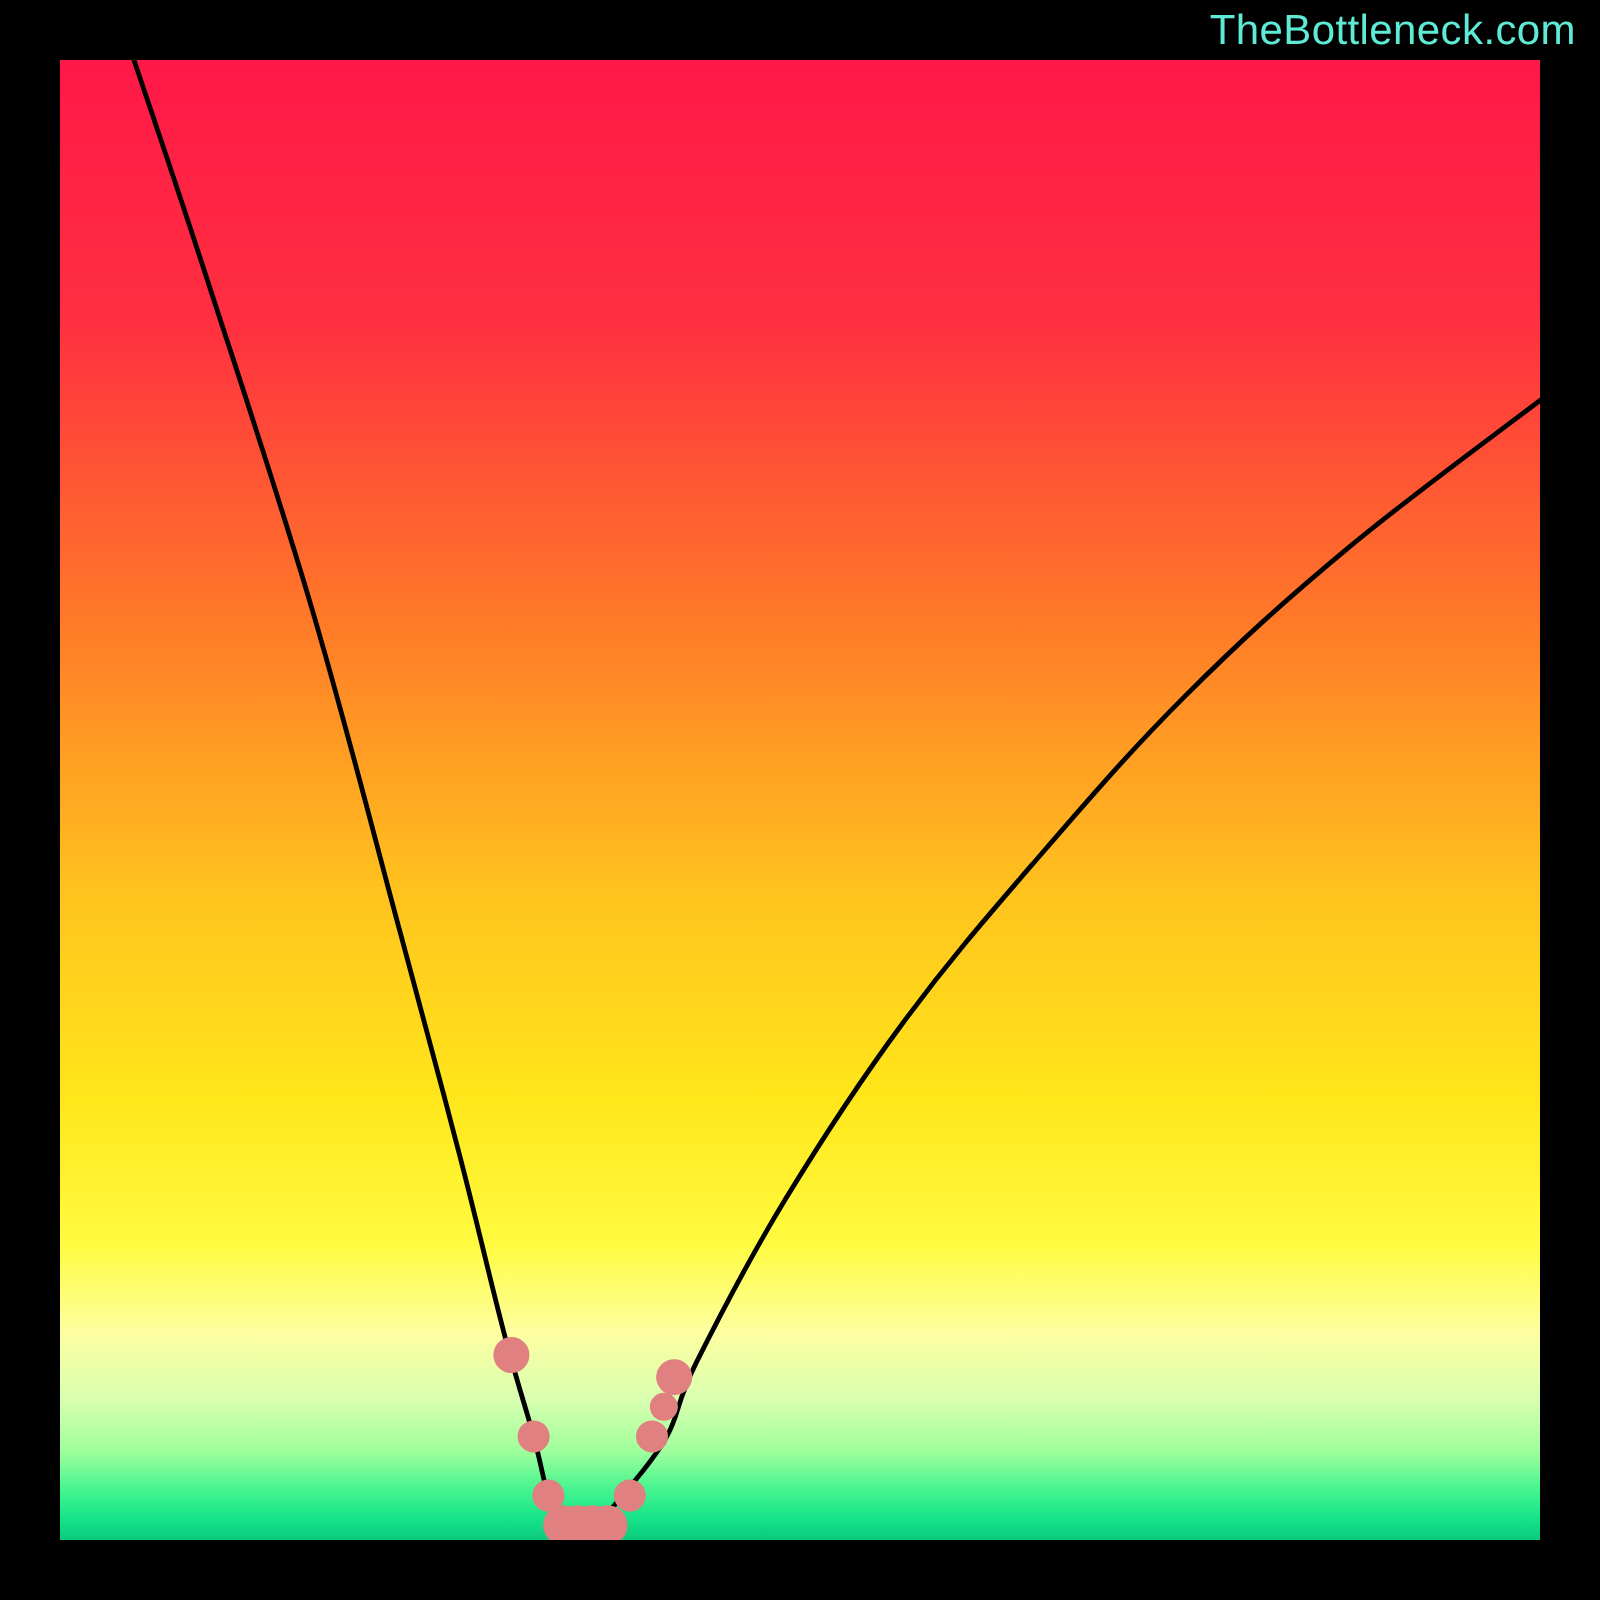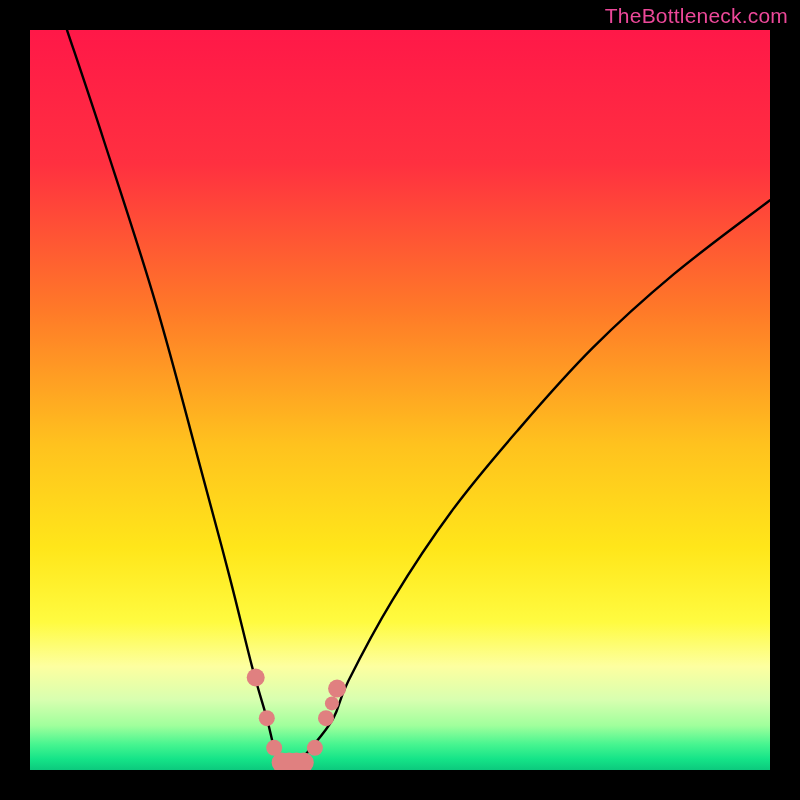--- a/index.html
+++ b/index.html
@@ -23,21 +23,21 @@
     top: 30px;
     left: 30px;
     width: 740px;
     height: 740px;
     overflow: hidden;
   }
   .watermark {
     position: absolute;
     top: 4px;
     right: 12px;
-    color: #ec4899;
+    color: #5eead4;
     font-size: 21px;
     font-weight: 500;
     letter-spacing: 0.2px;
     user-select: none;
   }
   svg { display: block; }
 </style>
 </head>
 <body>
 

